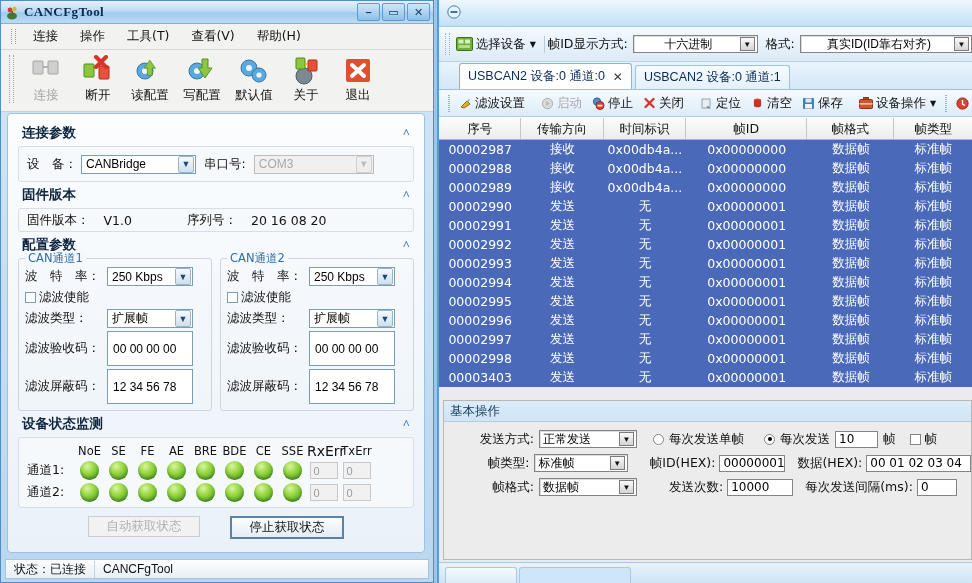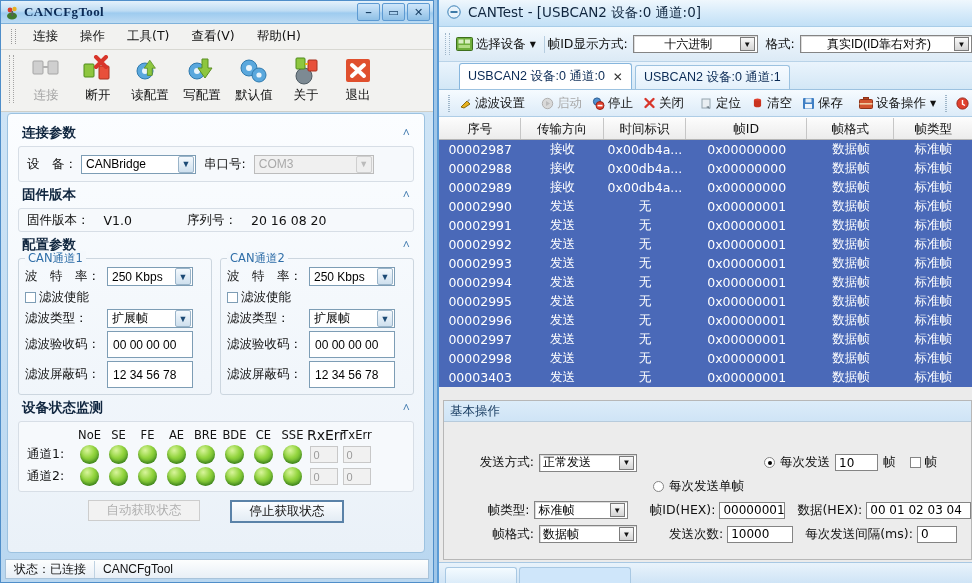--- a/index.html
+++ b/index.html
@@ -90,21 +90,21 @@
   .combo .cval{flex:1 1 auto;overflow:hidden;white-space:nowrap;}
   .combo .arrow{
     width:16px;height:17px;margin:0 1px 0 0;flex:0 0 auto;
     background:linear-gradient(to bottom,#f4f9fd,#cfe0ee);
     border:1px solid #9ab4c9;border-radius:2px;box-sizing:border-box;
     display:flex;align-items:center;justify-content:center;color:#1c4a75;font-size:9px;
   }
   .combo.disabled{background:#f0f0f0;border-color:#bcbcbc;color:#a9a9a9;}
   .combo.disabled .arrow{background:#eee;border-color:#cfcfcf;color:#bbb;}
   .tbox{
-    height:27px;border:1px solid #7d9db5;background:#fff;box-sizing:border-box;
+    height:35px;border:1px solid #7d9db5;background:#fff;box-sizing:border-box;
     font-size:12px;color:#000;display:flex;align-items:center;padding-left:5px;text-align:center;
   }
   .flatbox{
     border:1px solid #d7dee6;border-radius:3px;background:#f6f9fc;
     display:flex;align-items:center;height:22px;padding:0 8px;
   }
   .subgroup{
     border:1px solid #ccd6df;border-radius:3px;position:relative;
     padding:8px 6px 6px 6px;
   }
@@ -572,21 +572,20 @@
 
   <div id="rightwin">
 
     <div class="rw-titlebar">
       <span style="margin-right:7px;">
         <svg width="14" height="14" viewBox="0 0 14 14">
           <circle cx="7" cy="7" r="6.2" fill="#e8f3fb" stroke="#3a7fb5"></circle>
           <path d="M3.5 7 h7" stroke="#2b6d9e" stroke-width="1.8"></path>
         </svg>
       </span>
-      <span class="rw-title">CANTest - [USBCAN2 设备:0 通道:0]</span>
     </div>
 
     <div class="rw-bar1">
       <div class="grip"></div>
       <span style="margin-right:3px;display:inline-flex;">
         <svg width="17" height="14" viewBox="0 0 17 14">
           <rect x="0.5" y="0.5" width="16" height="13" rx="1" fill="#6fae3c" stroke="#3d6f1d"></rect>
           <rect x="2.5" y="2.5" width="5" height="4" fill="#d8edc2"></rect>
           <rect x="9" y="2.5" width="5" height="4" fill="#d8edc2"></rect>
           <rect x="2.5" y="8" width="11.5" height="3" fill="#b2dc85"></rect>
@@ -833,21 +832,21 @@
       </div>
 
       <div style="position:relative;padding:8px 0 0 0;">
 
         <div style="display:flex;align-items:center;margin-bottom:6px;">
           <span class="lbl2" style="width:90px;text-align:right;">发送方式:</span>
           <div class="combo2" style="width:98px;margin-left:5px;">
             <span class="cv">正常发送</span>
             <span class="ar">▼</span>
           </div>
-          <span style="margin-left:16px;display:inline-flex;align-items:center;margin-top:48px;">
+          <span style="margin-left:16px;display:inline-flex;align-items:center;">
             <span class="radio"></span>
             <span class="lbl2" style="margin-left:5px;">每次发送单帧</span>
           </span>
           <span style="margin-left:20px;display:inline-flex;align-items:center;">
             <span class="radio">
                 <span class="dot"></span>
               </span>
             <span class="lbl2" style="margin-left:5px;">每次发送</span>
           </span>
           <div class="tbox2" style="width:43px;margin-left:5px;">

